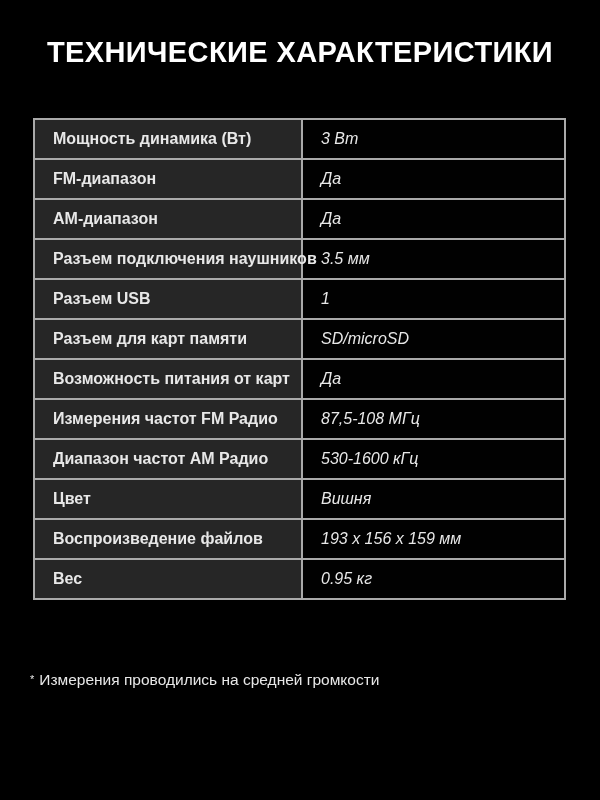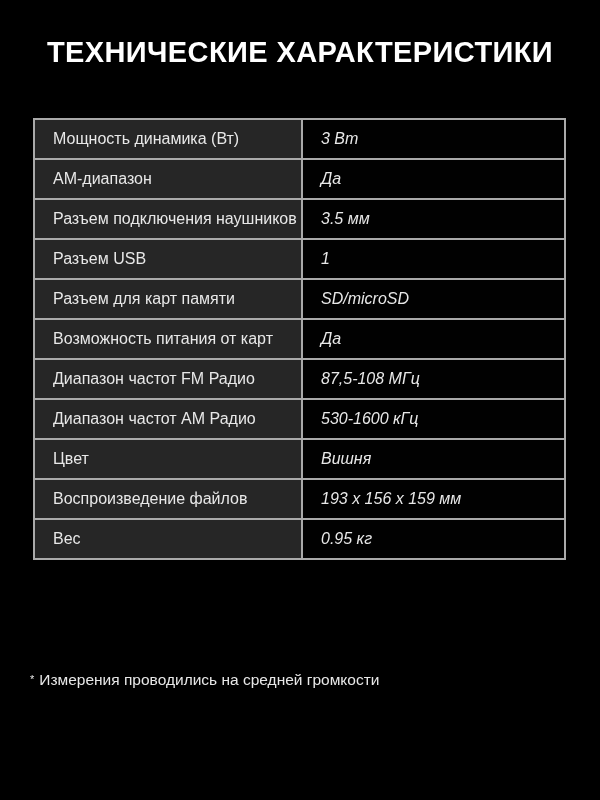--- a/index.html
+++ b/index.html
@@ -44,20 +44,21 @@
     height:40px;
     font-size:16px;
     color:var(--cell-text);
     padding:0 8px 0 18px;
     vertical-align:middle;
     white-space:nowrap;
   }
   td.label-cell{
     background:var(--label-cell-bg);
     width:268px;
+    font-weight:bold;
   }
   td.value-cell{
     background:var(--value-cell-bg);
     font-style:italic;
   }
   .footnotes{
     position:absolute;
     left:30px;top:672px;
     color:var(--cell-text);
     font-size:15.5px;
@@ -81,20 +82,24 @@
 
   <h1 class="page-title">ТЕХНИЧЕСКИЕ ХАРАКТЕРИСТИКИ</h1>
 
   <table class="spec-table">
     <tbody>
   <tr>
     <td class="label-cell">Мощность динамика (Вт)</td>
     <td class="value-cell">3 Вт</td>
   </tr>
 
+  <tr>
+    <td class="label-cell">FM-диапазон</td>
+    <td class="value-cell">Да</td>
+  </tr>
 
 
   <tr>
     <td class="label-cell">АМ-диапазон</td>
     <td class="value-cell">Да</td>
   </tr>
 
   <tr>
     <td class="label-cell">Разъем подключения наушников</td>
     <td class="value-cell">3.5 мм</td>
@@ -109,21 +114,21 @@
     <td class="label-cell">Разъем для карт памяти</td>
     <td class="value-cell">SD/microSD</td>
   </tr>
 
   <tr>
     <td class="label-cell">Возможность питания от карт</td>
     <td class="value-cell">Да</td>
   </tr>
 
   <tr>
-    <td class="label-cell">Диапазон частот FM Радио</td>
+    <td class="label-cell">Измерения частот FM Радио</td>
     <td class="value-cell">87,5-108 МГц</td>
   </tr>
 
   <tr>
     <td class="label-cell">Диапазон частот АМ Радио</td>
     <td class="value-cell">530-1600 кГц</td>
   </tr>
 
   <tr>
     <td class="label-cell">Цвет</td>

